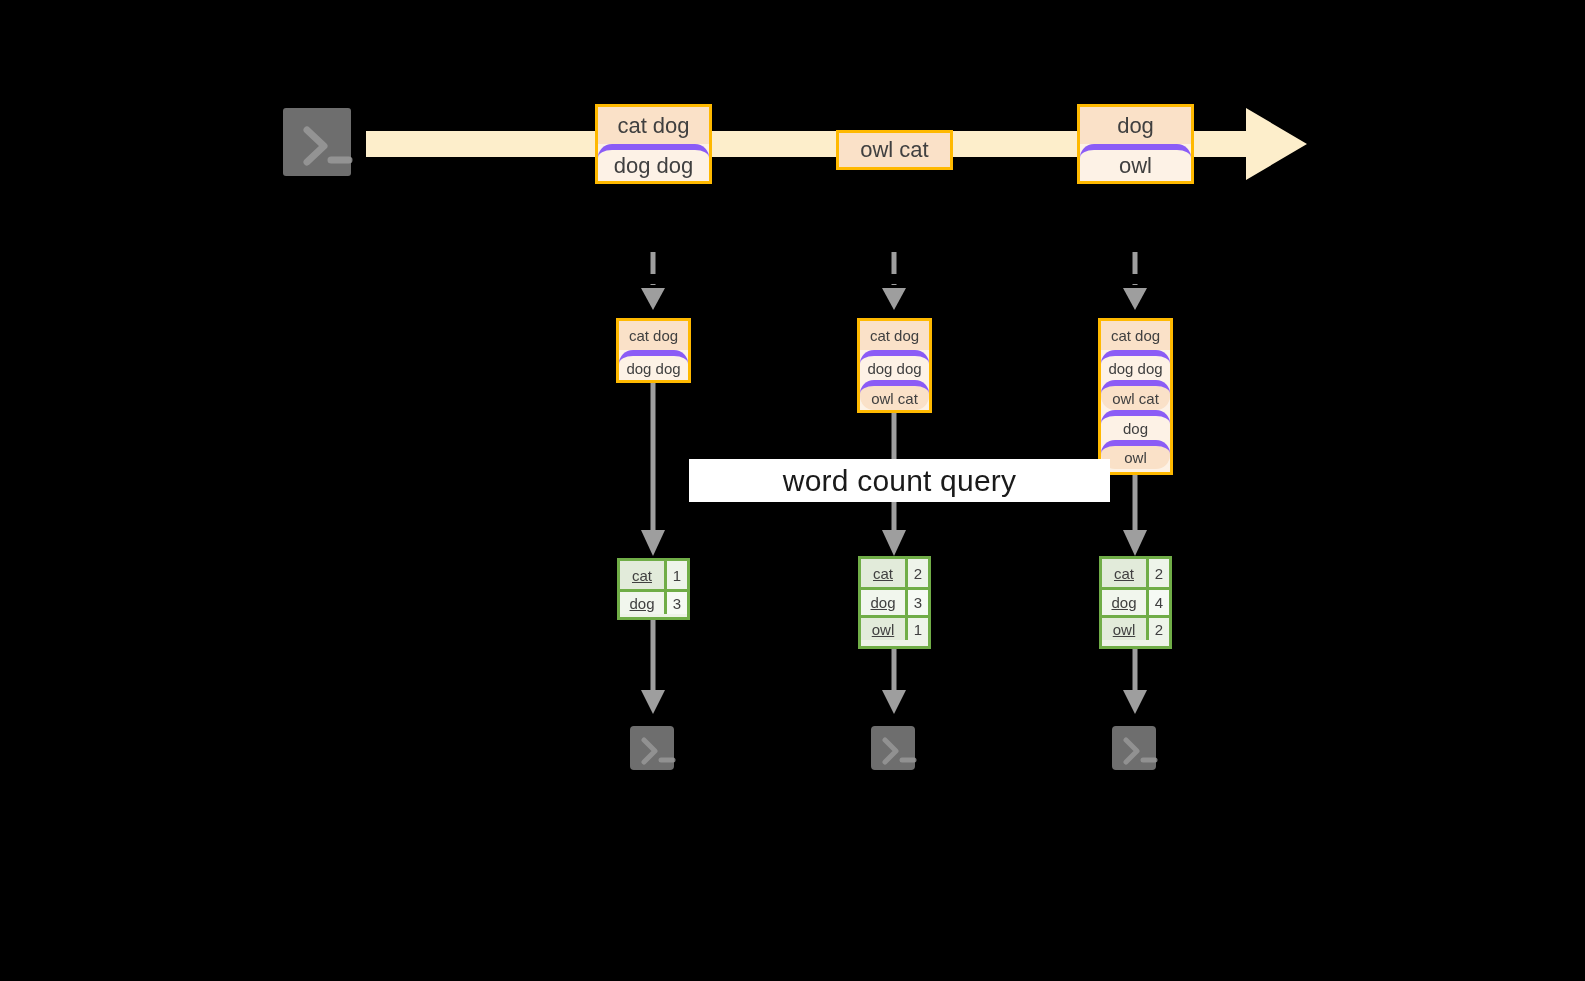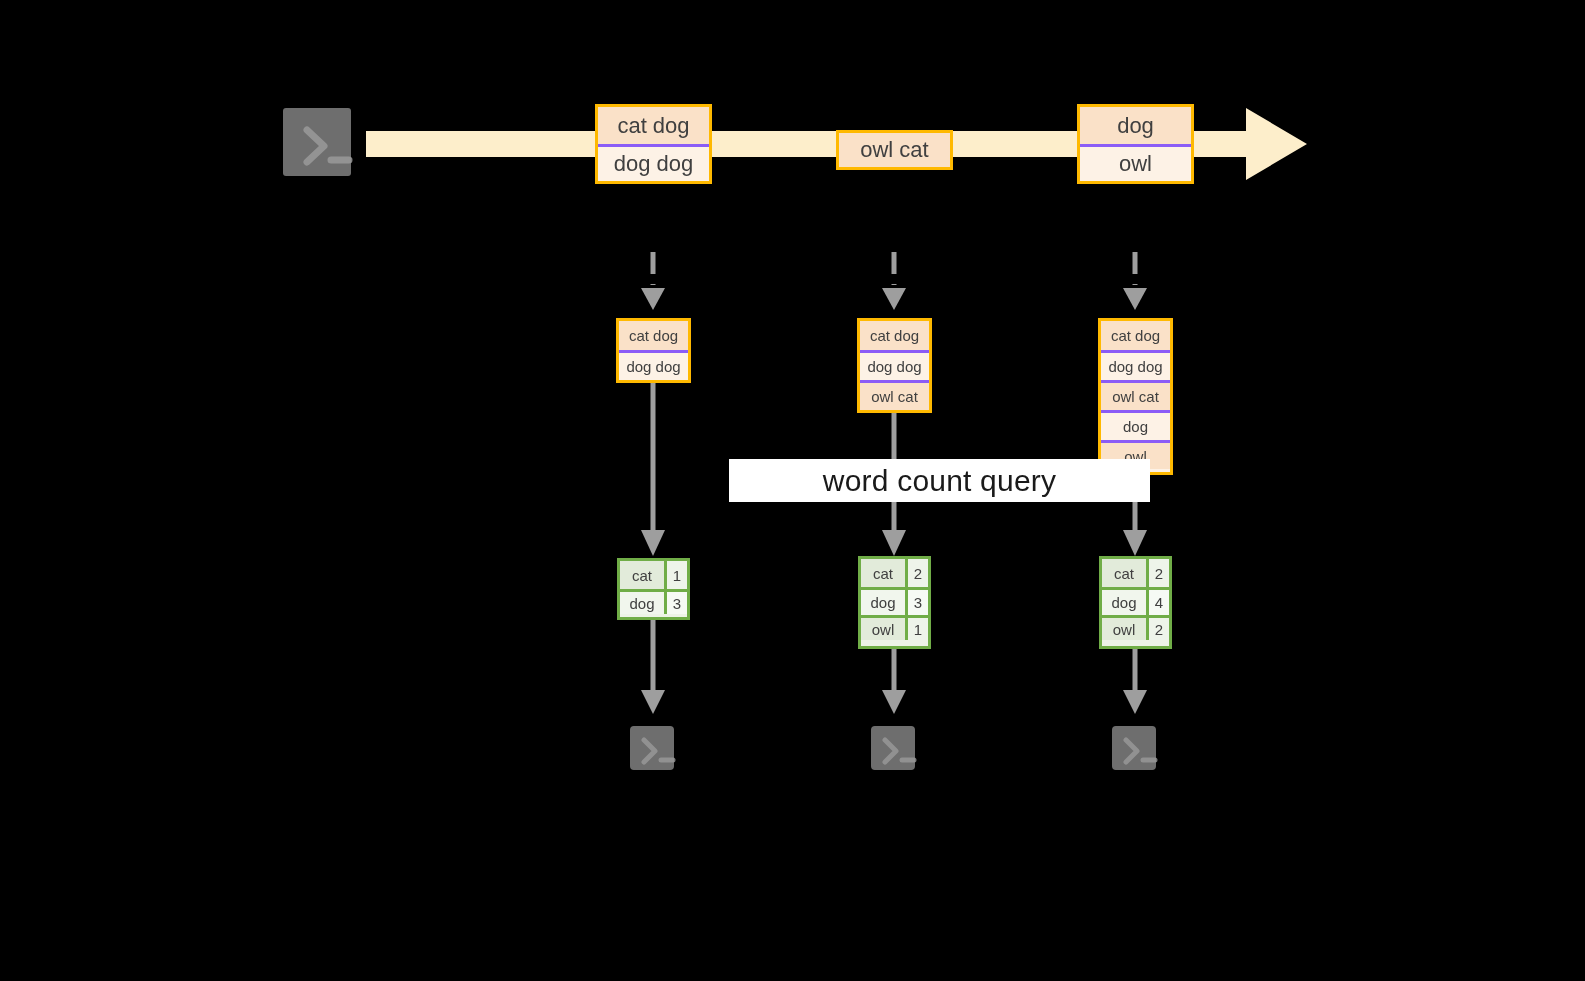--- a/index.html
+++ b/index.html
@@ -61,21 +61,21 @@
   .msgrow {
     box-sizing: border-box;
     display: flex;
     align-items: center;
     justify-content: center;
     color: #404040;
     white-space: nowrap;
   }
   .msgrow.dark  { background: #fae1c8; }
   .msgrow.light { background: #fdf2e6; }
-  .msgrow + .msgrow { border-top: 3px solid #8b5cf6; }
+  .msgrow + .msgrow { border-top: 6px solid #8b5cf6; border-radius: 14px; }
 
   
   .kvtable {
     position: absolute;
     box-sizing: border-box;
     border: 3px solid #70ad47;
     z-index: 3;
     background: #edf3e7;
   }
   .kvrow {
@@ -84,21 +84,21 @@
   }
   .kvrow + .kvrow { border-top: 3px solid #70ad47; }
   .kvcell {
     box-sizing: border-box;
     display: flex;
     align-items: center;
     justify-content: center;
     color: #404040;
     white-space: nowrap;
   }
-  .kvcell.k { background: #e2ebda; }
+  .kvcell.k { background: #e2ebda; text-decoration: underline; }
   .kvcell.v { background: #eef4ea; border-left: 3px solid #70ad47; }
   .kvrow.alt .kvcell.k { background: #f1f6ed; }
   .kvrow.alt .kvcell.v { background: #f6faf4; }
 
   
   .conn { position: absolute; z-index: 2; }
 
   
   .labelband {
     position: absolute;
@@ -219,21 +219,21 @@
   </div>
 
   <div class="msgbox" style="left:1098px; top:318px; width:75px; height:157px;">
     <div class="msgrow dark" style="height:29px; font-size:15px;">cat dog</div>
     <div class="msgrow light" style="height:30px; font-size:15px;">dog dog</div>
     <div class="msgrow dark" style="height:30px; font-size:15px;">owl cat</div>
     <div class="msgrow light" style="height:30px; font-size:15px;">dog</div>
     <div class="msgrow dark" style="height:29px; font-size:15px;">owl</div>
   </div>
 
-  <div class="labelband" style="left:689px; top:459px; width:421px; height:43px;margin-left:40px;">
+  <div class="labelband" style="left:689px; top:459px; width:421px; height:43px;">
     <span>word count query</span>
   </div>
 
   <div class="kvtable" style="left:617px; top:558px; width:73px; height:62px;">
     <div class="kvrow" style="height:28px;">
       <div class="kvcell k" style="width:44px; font-size:15px;">cat</div>
       <div class="kvcell v" style="width:23px; font-size:15px;">1</div>
     </div>
     <div class="kvrow alt" style="height:25px;">
       <div class="kvcell k" style="width:44px; font-size:15px;">dog</div>

